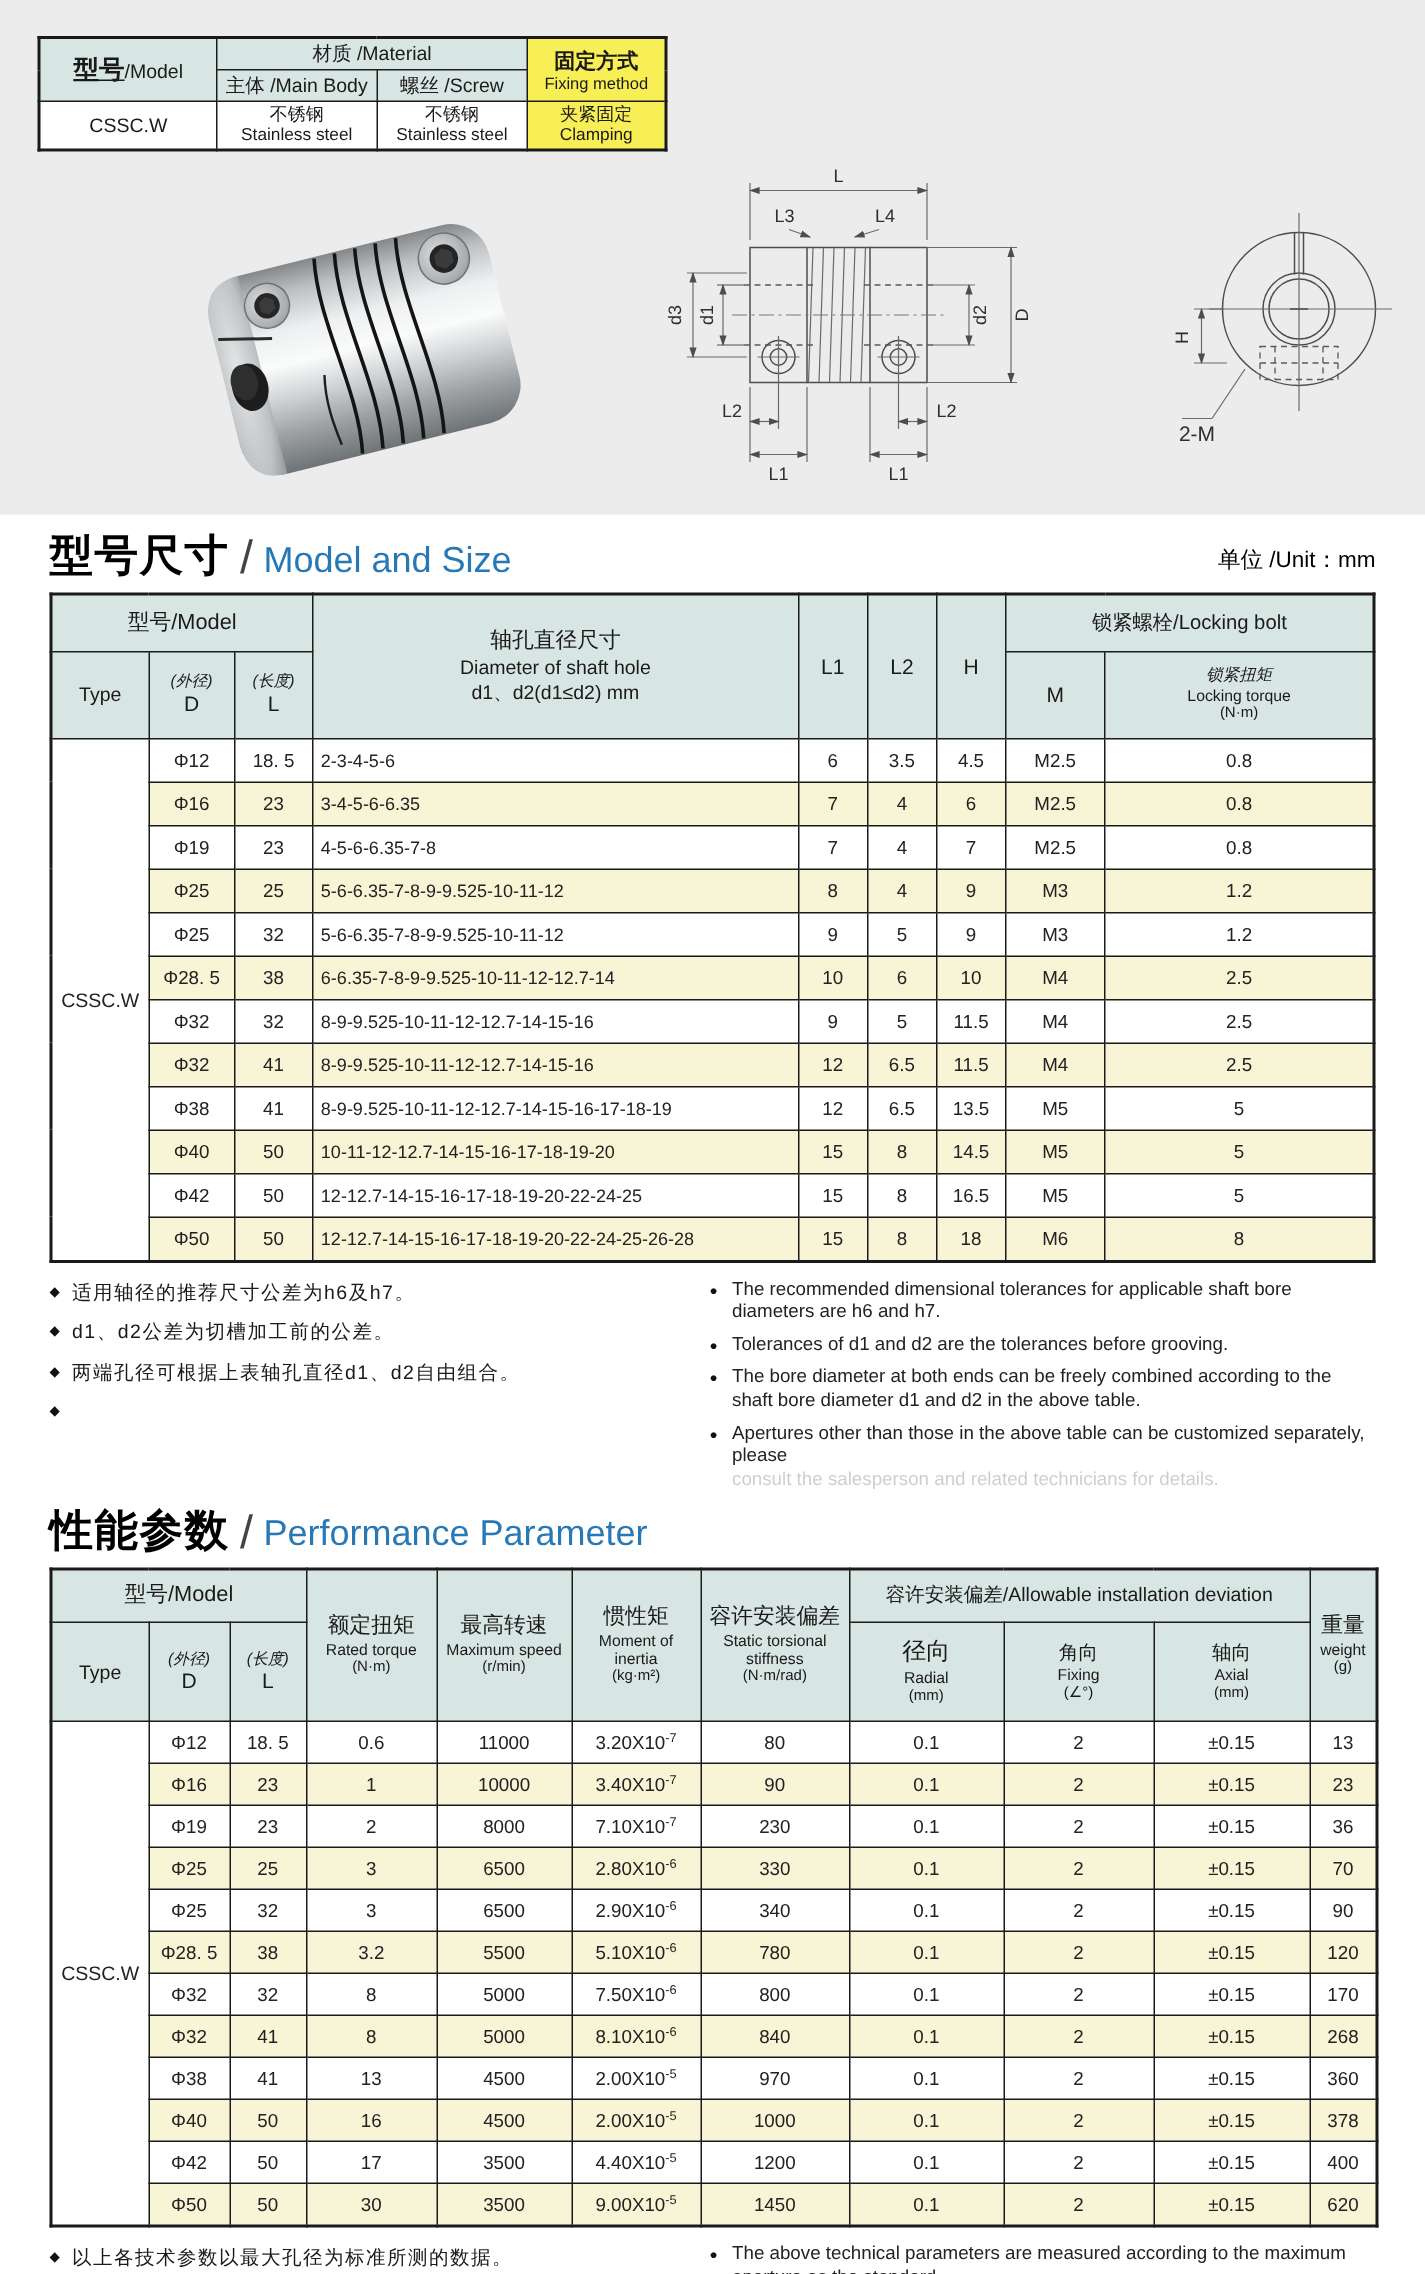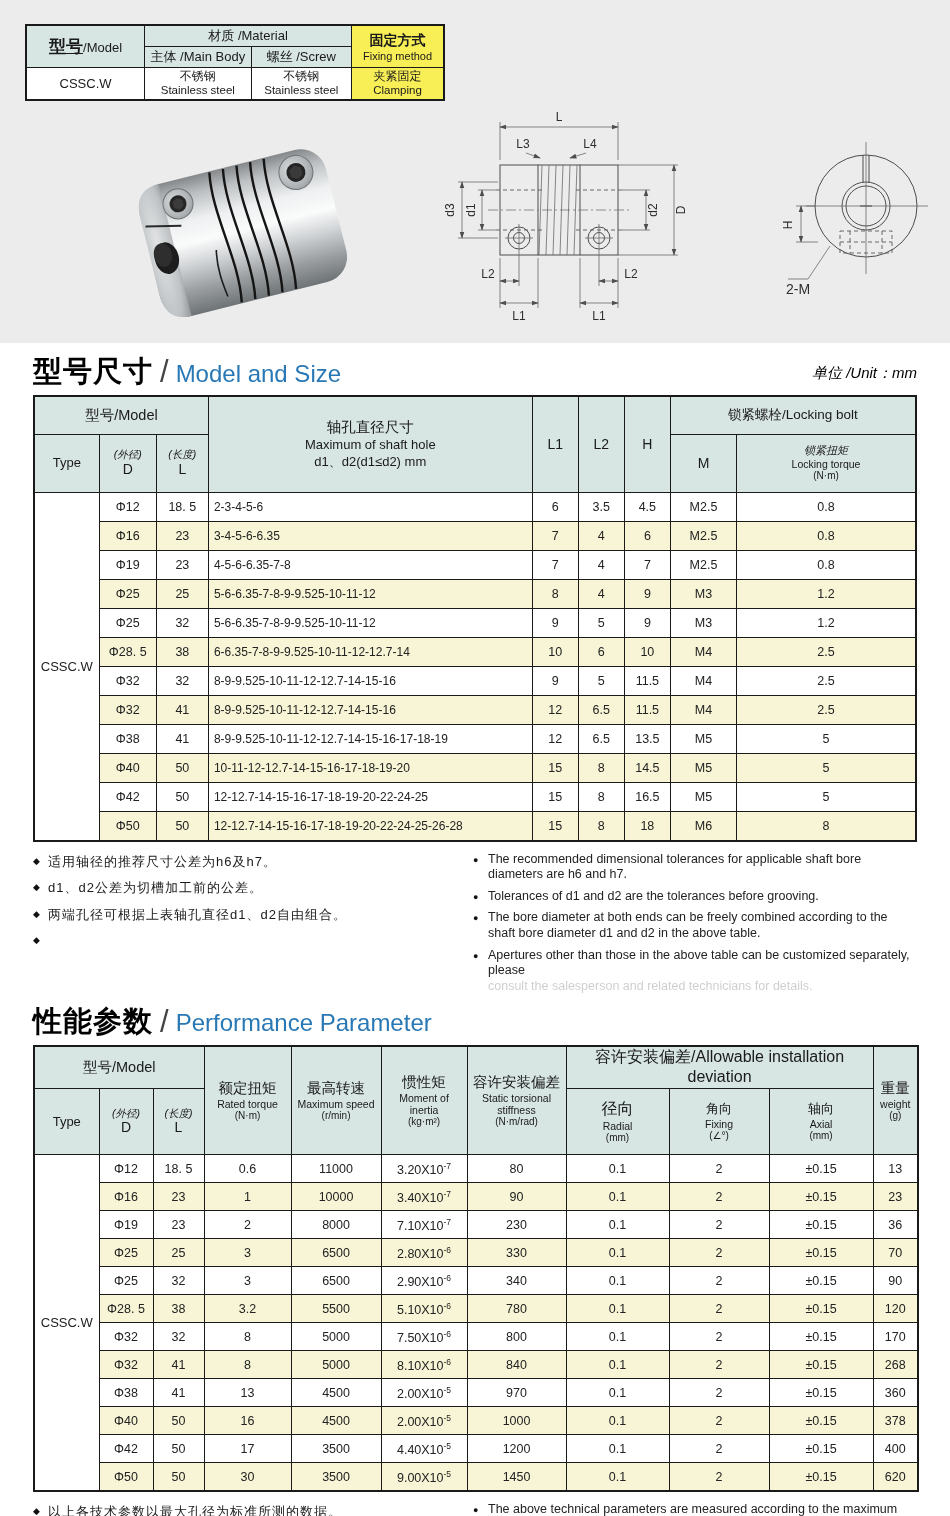--- a/index.html
+++ b/index.html
@@ -35,21 +35,21 @@
   .dwg-txt{font-size:12px;fill:#2e2e2e;}
 
   
   .content{position:absolute;top:343px;left:0;width:950px;}
   .inner{padding:0 33px;}
   .sec-head{display:flex;justify-content:space-between;align-items:flex-end;margin-top:14px;margin-bottom:9px;}
   .sec-title{display:flex;align-items:flex-end;}
   .sec-title .zh{font-size:29px;font-weight:bold;letter-spacing:1px;color:#000;line-height:1;}
   .sec-title .slash{font-size:31px;color:#444;font-weight:300;margin:0 7px;line-height:0.9;}
   .sec-title .en{font-size:24px;color:#2878b5;line-height:1.05;}
-  .unit-label{font-size:15px;color:#000;padding-bottom:3px;font-style:italic;}
+  .unit-label{font-size:15px;color:#000;padding-bottom:3px;}
 
   
   .dtable{width:884px;border-collapse:collapse;table-layout:fixed;border:2px solid #1a1a1a;background:#fff;}
   .dtable th,.dtable td{border:1px solid #1a1a1a;text-align:center;padding:0 2px;}
   .dtable thead th{background:#d7e5e3;font-weight:normal;}
   .h-zh{font-size:14.5px;display:block;line-height:1.3;}
   .h-en{font-size:10.5px;display:block;line-height:1.15;}
   .h-unit{font-size:10px;display:block;line-height:1.2;}
   .h-big{font-size:14px;}
   .h-sub-zh{font-size:10.5px;display:block;line-height:1.2;font-style:italic;}
@@ -294,21 +294,21 @@
             <col style="width:66px">
             <col style="width:179px">
         </colgroup>
         <thead>
           <tr style="height:38px">
             <th colspan="3">
                 <span class="h-zh">型号/Model</span>
               </th>
             <th rowspan="2">
               <span class="h-zh">轴孔直径尺寸</span>
-              <span class="h-zh" style="font-size:13px">Maximum of shaft hole</span>
+              <span class="h-zh" style="font-size:13px">Diameter of shaft hole</span>
               <span class="h-zh" style="font-size:13px">d1、d2(d1≤d2) mm</span>
             </th>
             <th rowspan="2" class="h-big">L1</th>
             <th rowspan="2" class="h-big">L2</th>
             <th rowspan="2" class="h-big">H</th>
             <th colspan="2">
                 <span class="h-zh" style="font-size:13.5px">锁紧螺栓/Locking bolt</span>
               </th>
           </tr>
           <tr style="height:58px">
@@ -539,21 +539,21 @@
               <span class="h-zh">惯性矩</span>
               <span class="h-en">Moment of inertia</span>
               <span class="h-unit">(kg·m²)</span>
             </th>
             <th rowspan="2">
               <span class="h-zh">容许安装偏差</span>
               <span class="h-en">Static torsional stiffness</span>
               <span class="h-unit">(N·m/rad)</span>
             </th>
             <th colspan="3">
-                <span class="h-zh" style="font-size:16px">容许安装偏差/Allowable installation deviation</span>
+                <span class="h-zh" style="font-size:13px">容许安装偏差/Allowable installation deviation</span>
               </th>
             <th rowspan="2">
               <span class="h-zh">重量</span>
               <span class="h-en">weight</span>
               <span class="h-unit">(g)</span>
             </th>
           </tr>
           <tr style="height:66px">
             <th>
                 <span class="h-letter" style="font-size:13px">Type</span>

